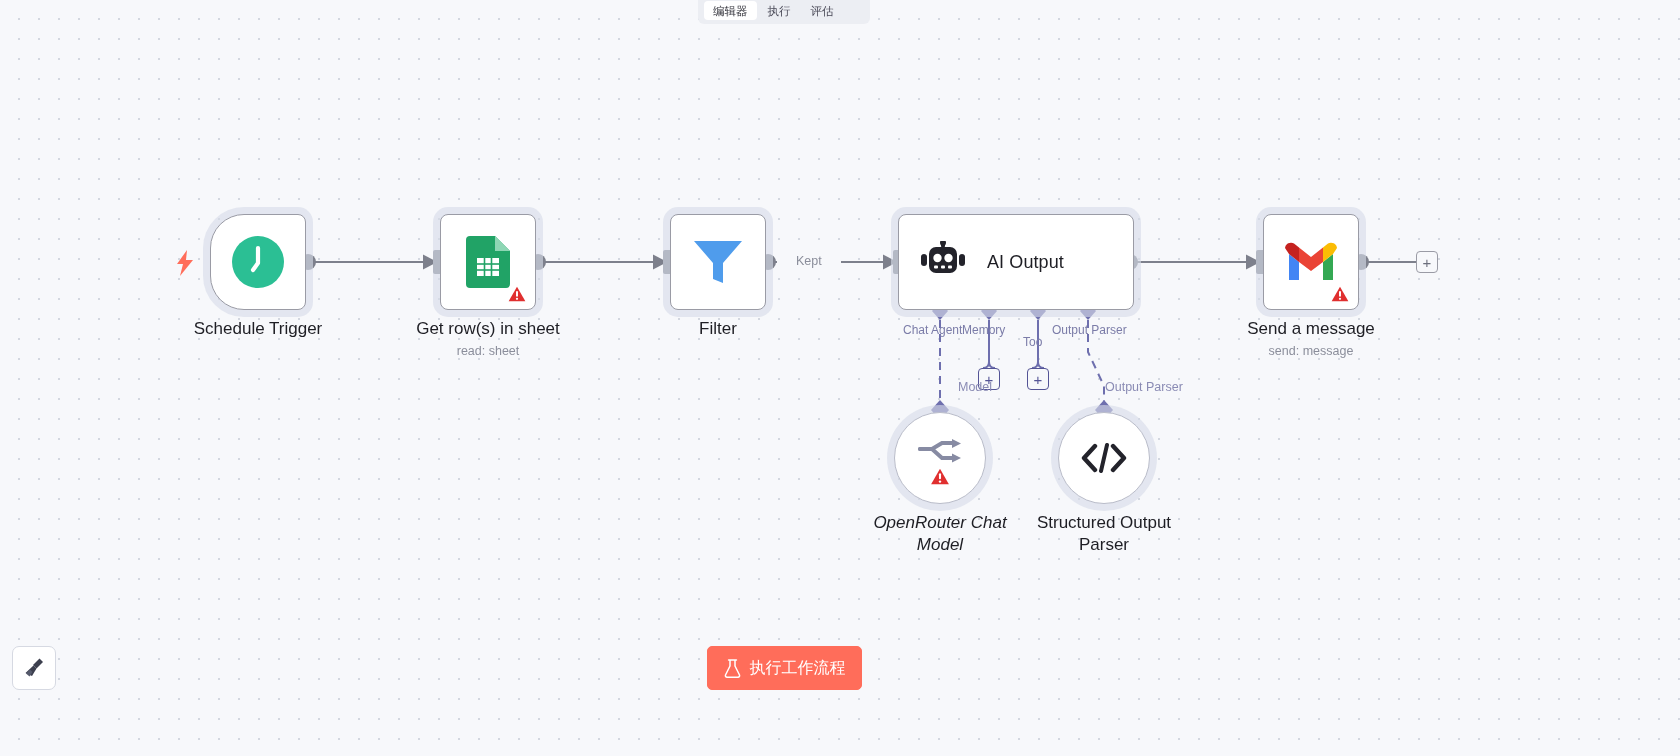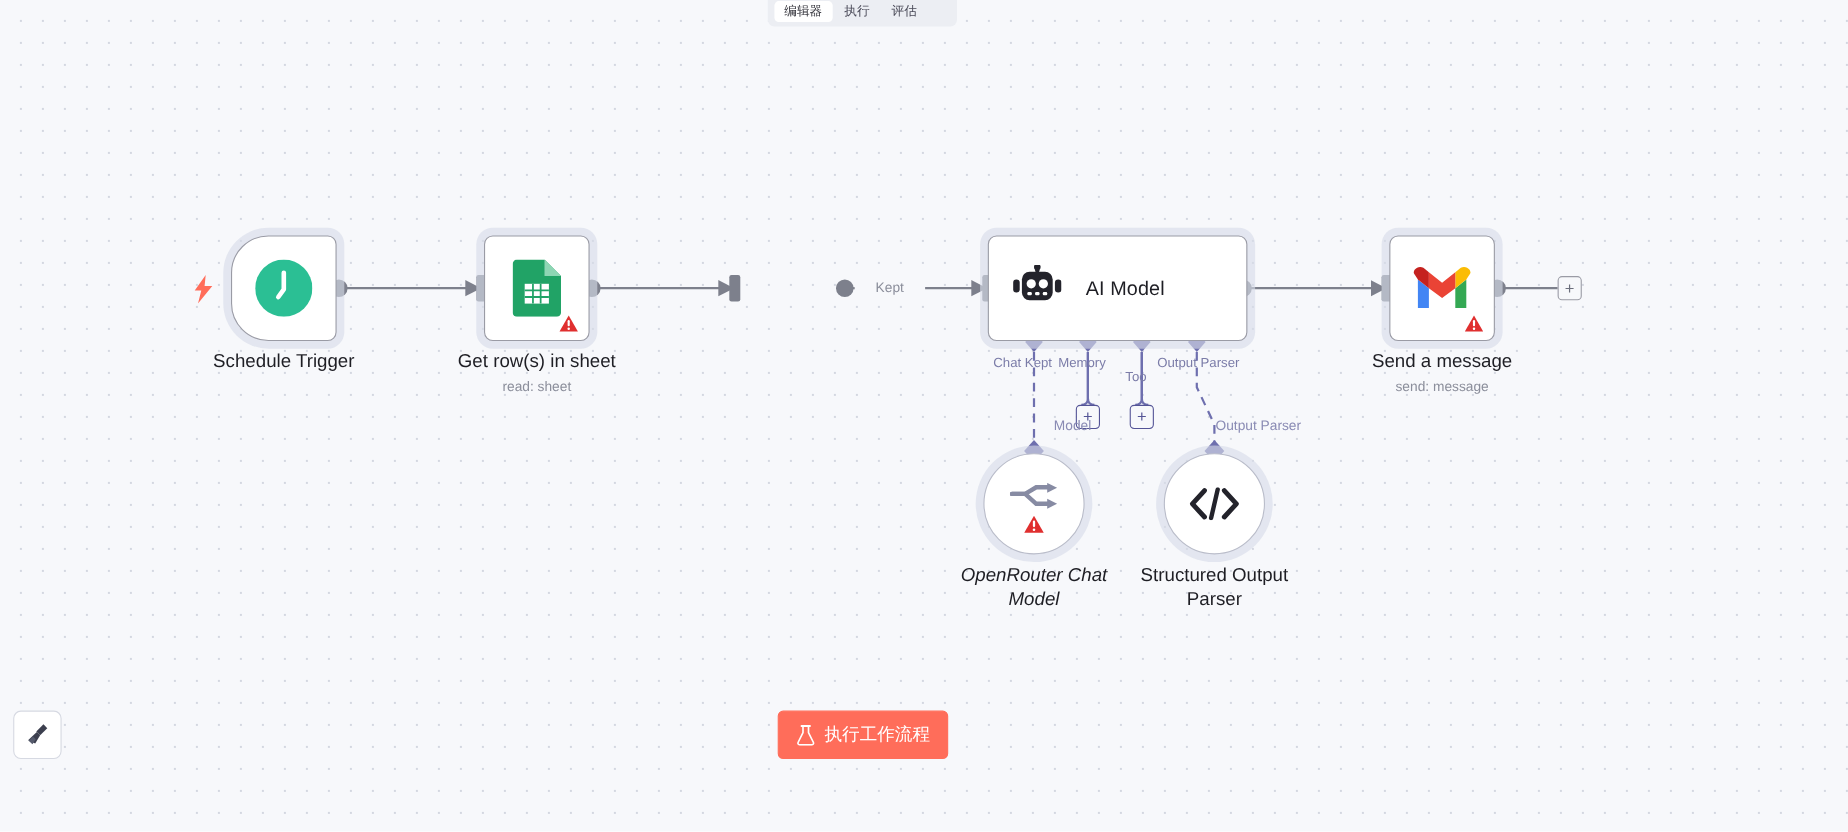--- a/index.html
+++ b/index.html
@@ -268,41 +268,49 @@
       <svg class="warn" viewBox="0 0 20 18">
         <path d="M10 0.8 L19.4 17.2 H0.6 Z" fill="#e02f2f"></path>
         <rect x="8.9" y="5.6" width="2.2" height="6.4" rx="1.1" fill="#ffffff"></rect>
         <circle cx="10" cy="14.4" r="1.25" fill="#ffffff"></circle>
       </svg>
     </div>
     <div class="node-title" style="top:104px;">Get row(s) in sheet</div>
     <div class="node-sub" style="top:130px;">read: sheet</div>
   </div>
 
+  <div class="node" style="left:670px; top:214px;">
+    <div class="node-box">
+      <svg width="50" height="48" viewBox="0 0 50 48">
+        <path d="M1 3 H49 L30 25 V45 L20 41 V25 Z" fill="#4f9cec"></path>
+      </svg>
+    </div>
+    <div class="node-title" style="top:104px;">Filter</div>
+  </div>
   <div class="edge-label" style="left:777px; top:254px;">Kept</div>
 
   <div class="node" style="left:898px; top:214px;">
     <div class="node-box wide">
       <svg width="44" height="42" viewBox="0 0 44 42">
         <rect x="20" y="0" width="4" height="7" rx="2" fill="#23232b"></rect>
         <circle cx="22" cy="1.8" r="3" fill="#23232b"></circle>
         <rect x="8" y="6" width="28" height="26" rx="7" fill="#23232b"></rect>
         <circle cx="16.5" cy="17" r="4.2" fill="#ffffff"></circle>
         <circle cx="27.5" cy="17" r="4.2" fill="#ffffff"></circle>
         <rect x="13" y="24.5" width="4" height="3" rx="1" fill="#ffffff"></rect>
         <rect x="20" y="24.5" width="4" height="3" rx="1" fill="#ffffff"></rect>
         <rect x="27" y="24.5" width="4" height="3" rx="1" fill="#ffffff"></rect>
         <rect x="0" y="13" width="6" height="12" rx="3" fill="#23232b"></rect>
         <rect x="38" y="13" width="6" height="12" rx="3" fill="#23232b"></rect>
       </svg>
-      <span class="agent-label">AI Model</span>
-    </div>
-  </div>
-
-  <div class="port-label" style="left:903px; top:323px;">Chat Kept</div>
+      <span class="agent-label">AI Output</span>
+    </div>
+  </div>
+
+  <div class="port-label" style="left:903px; top:323px;">Chat Agent</div>
   <div class="port-label" style="left:962px; top:323px;">Memory</div>
   <div class="port-label" style="left:1023px; top:335px;">Too</div>
   <div class="port-label" style="left:1052px; top:323px;">Output Parser</div>
 
   <div class="plus-sq sub" style="left:978px; top:368px;">+</div>
   <div class="plus-sq sub" style="left:1027px; top:368px;">+</div>
 
   <div class="sub-conn-label" style="left:918px; top:380px;">Model</div>
   <div class="sub-conn-label" style="left:1065px; top:380px;">Output Parser</div>
 

